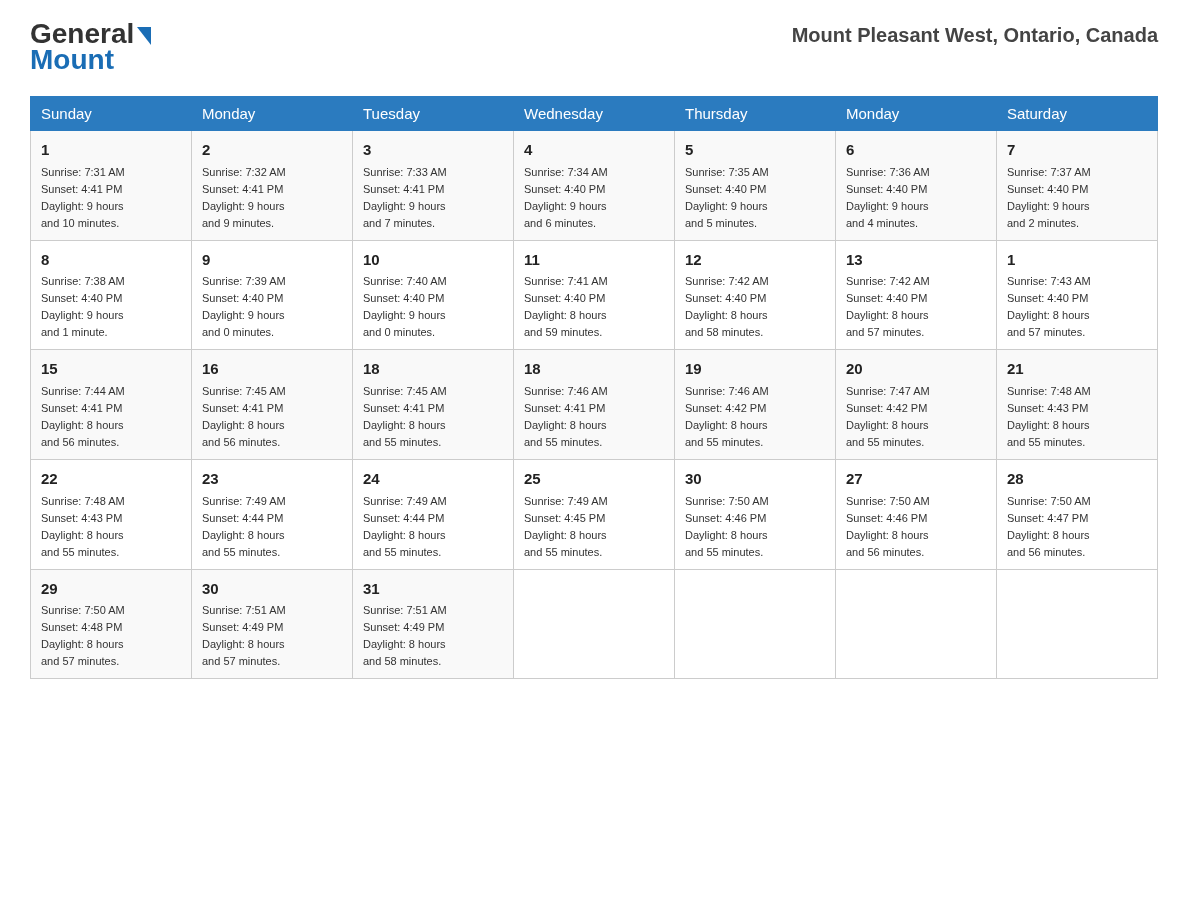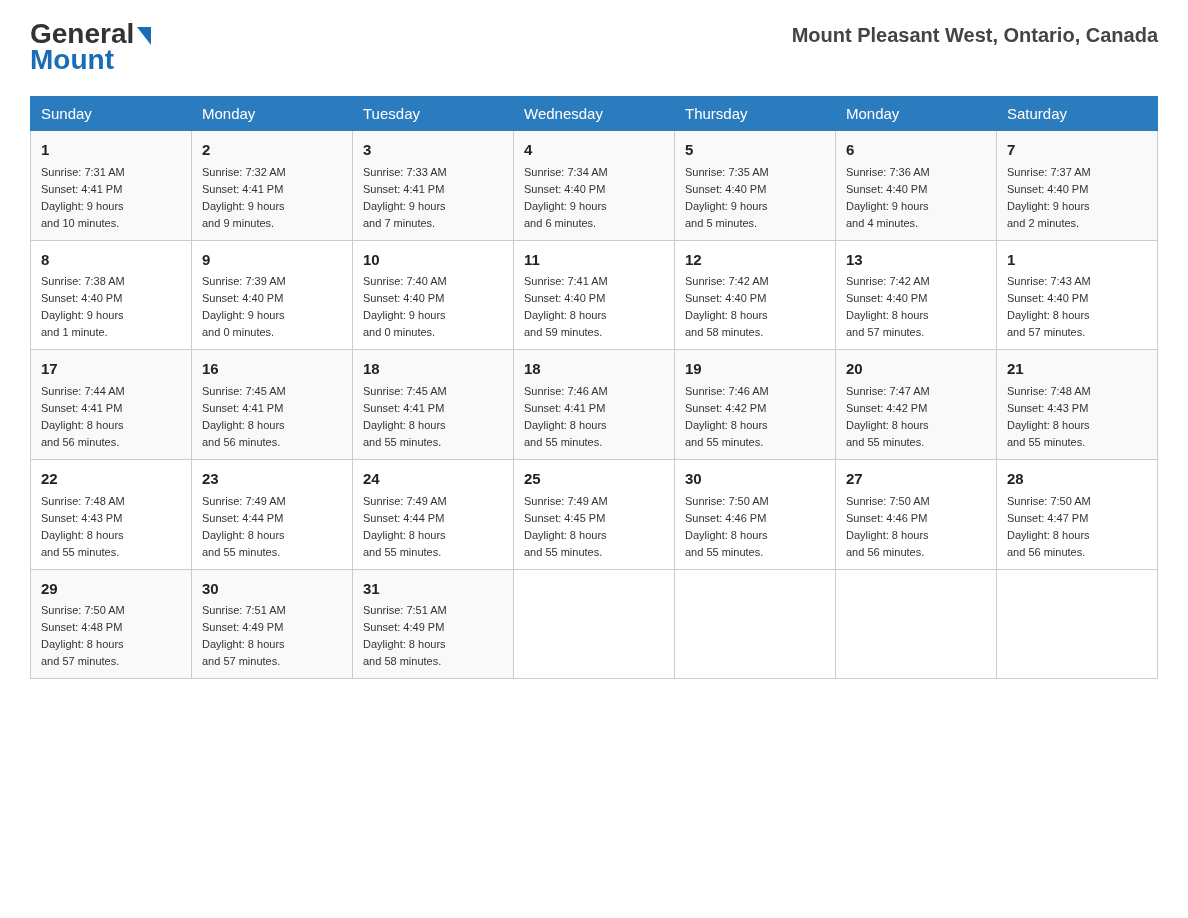--- a/index.html
+++ b/index.html
@@ -194,21 +194,21 @@
           <span class="day-number">13</span>
           <div class="day-info">Sunrise: 7:42 AM<br>Sunset: 4:40 PM<br>Daylight: 8 hours<br>and 57 minutes.</div>
         </td>
         <td>
           <span class="day-number">1</span>
           <div class="day-info">Sunrise: 7:43 AM<br>Sunset: 4:40 PM<br>Daylight: 8 hours<br>and 57 minutes.</div>
         </td>
       </tr>
       <tr>
         <td>
-          <span class="day-number">17</span>
+          <span class="day-number">15</span>
           <div class="day-info">Sunrise: 7:44 AM<br>Sunset: 4:41 PM<br>Daylight: 8 hours<br>and 56 minutes.</div>
         </td>
         <td>
           <span class="day-number">16</span>
           <div class="day-info">Sunrise: 7:45 AM<br>Sunset: 4:41 PM<br>Daylight: 8 hours<br>and 56 minutes.</div>
         </td>
         <td>
           <span class="day-number">18</span>
           <div class="day-info">Sunrise: 7:45 AM<br>Sunset: 4:41 PM<br>Daylight: 8 hours<br>and 55 minutes.</div>
         </td>

